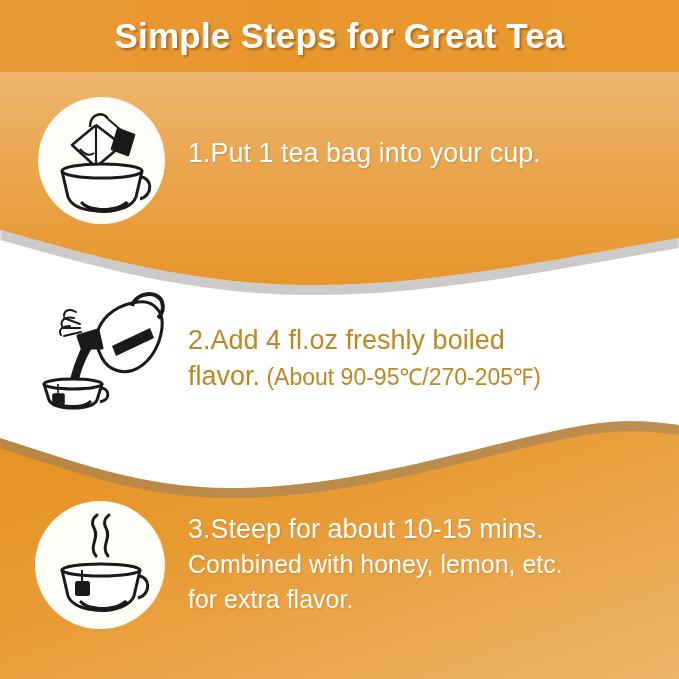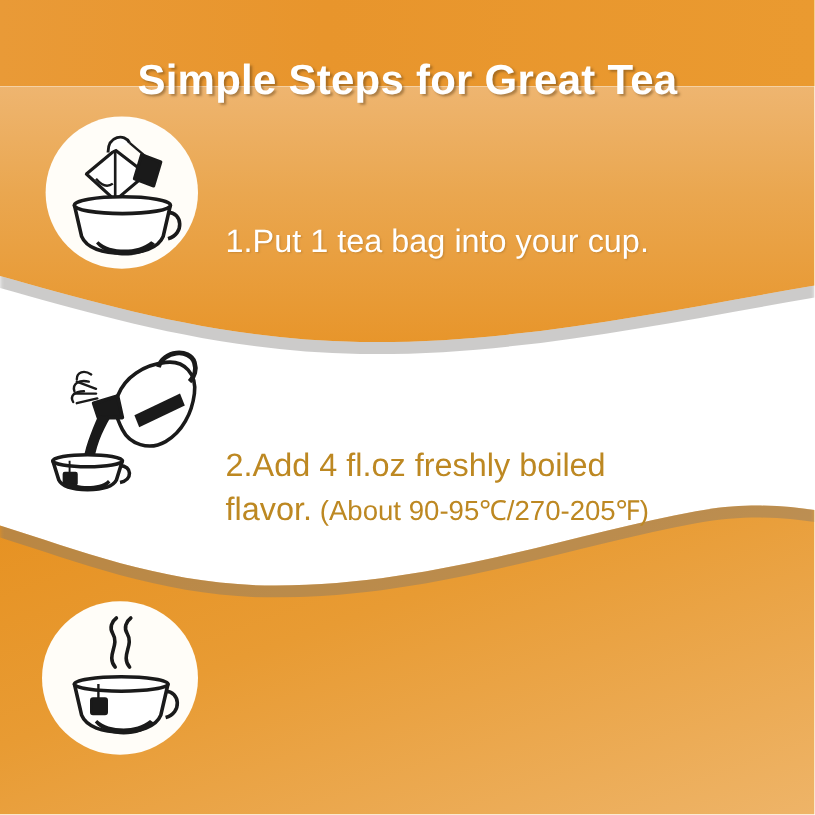--- a/index.html
+++ b/index.html
@@ -57,39 +57,38 @@
 
   
   #page-title {
     position:absolute; top:16px; left:0; width:679px;
     text-align:center;
     font-size:35px; font-weight:bold;
     color:#ffffff;
     letter-spacing:0.2px;
     text-shadow:2px 2px 2px rgba(90,60,20,0.45);
     white-space:nowrap;
-    margin-top:31px;
   }
 
   
   .icon-circle {
     position:absolute;
     background:#fffdf8;
     border-radius:50%;
   }
   #circle-1 { left:38px; top:97px; width:127px; height:127px; }
   #circle-3 { left:35px; top:501px; width:130px; height:128px; }
 
   .icon-svg { position:absolute; }
   #icon-teabag-cup { left:52px;  top:105px; width:100px; height:112px; }
   #icon-kettle     { left:40px;  top:288px; width:132px; height:122px; }
   #icon-steam-cup  { left:52px;  top:512px; width:98px;  height:108px; }
 
   
-  .step-text { position:absolute;margin-top:48px; }
+  .step-text { position:absolute; }
 
   #step-1-text {
     left:188px; top:138px; width:480px;
     font-size:27px; color:#ffffff;
     white-space:nowrap;
     text-shadow:1px 1px 1.5px rgba(130,85,25,0.30);
   }
 
   #step-2-text {
     left:188px; top:322px; width:485px;
@@ -206,14 +205,19 @@
     </g>
 
     <g fill="#1a1a1a" stroke="#1a1a1a" stroke-width="2">
       <path d="M30,58 L30,72"></path>
       <rect x="24" y="70" width="13" height="13" rx="1.5"></rect>
     </g>
 
     <path d="M27,90 C33,97 43,100 51,100 C61,100 70,97 76,90 L73,88 C67,93 59,95 51,95 C42,95 34,93 29,88 Z" fill="#1a1a1a"></path>
   </svg>
 
+  <div class="step-text" id="step-3-text">
+    <span>3.Steep for about 10-15 mins.</span>
+    <span id="step-3-line2">Combined with honey, lemon, etc.</span>
+    <span id="step-3-line3">for extra flavor.</span>
+  </div>
 
 </div>
 
 </body></html>

